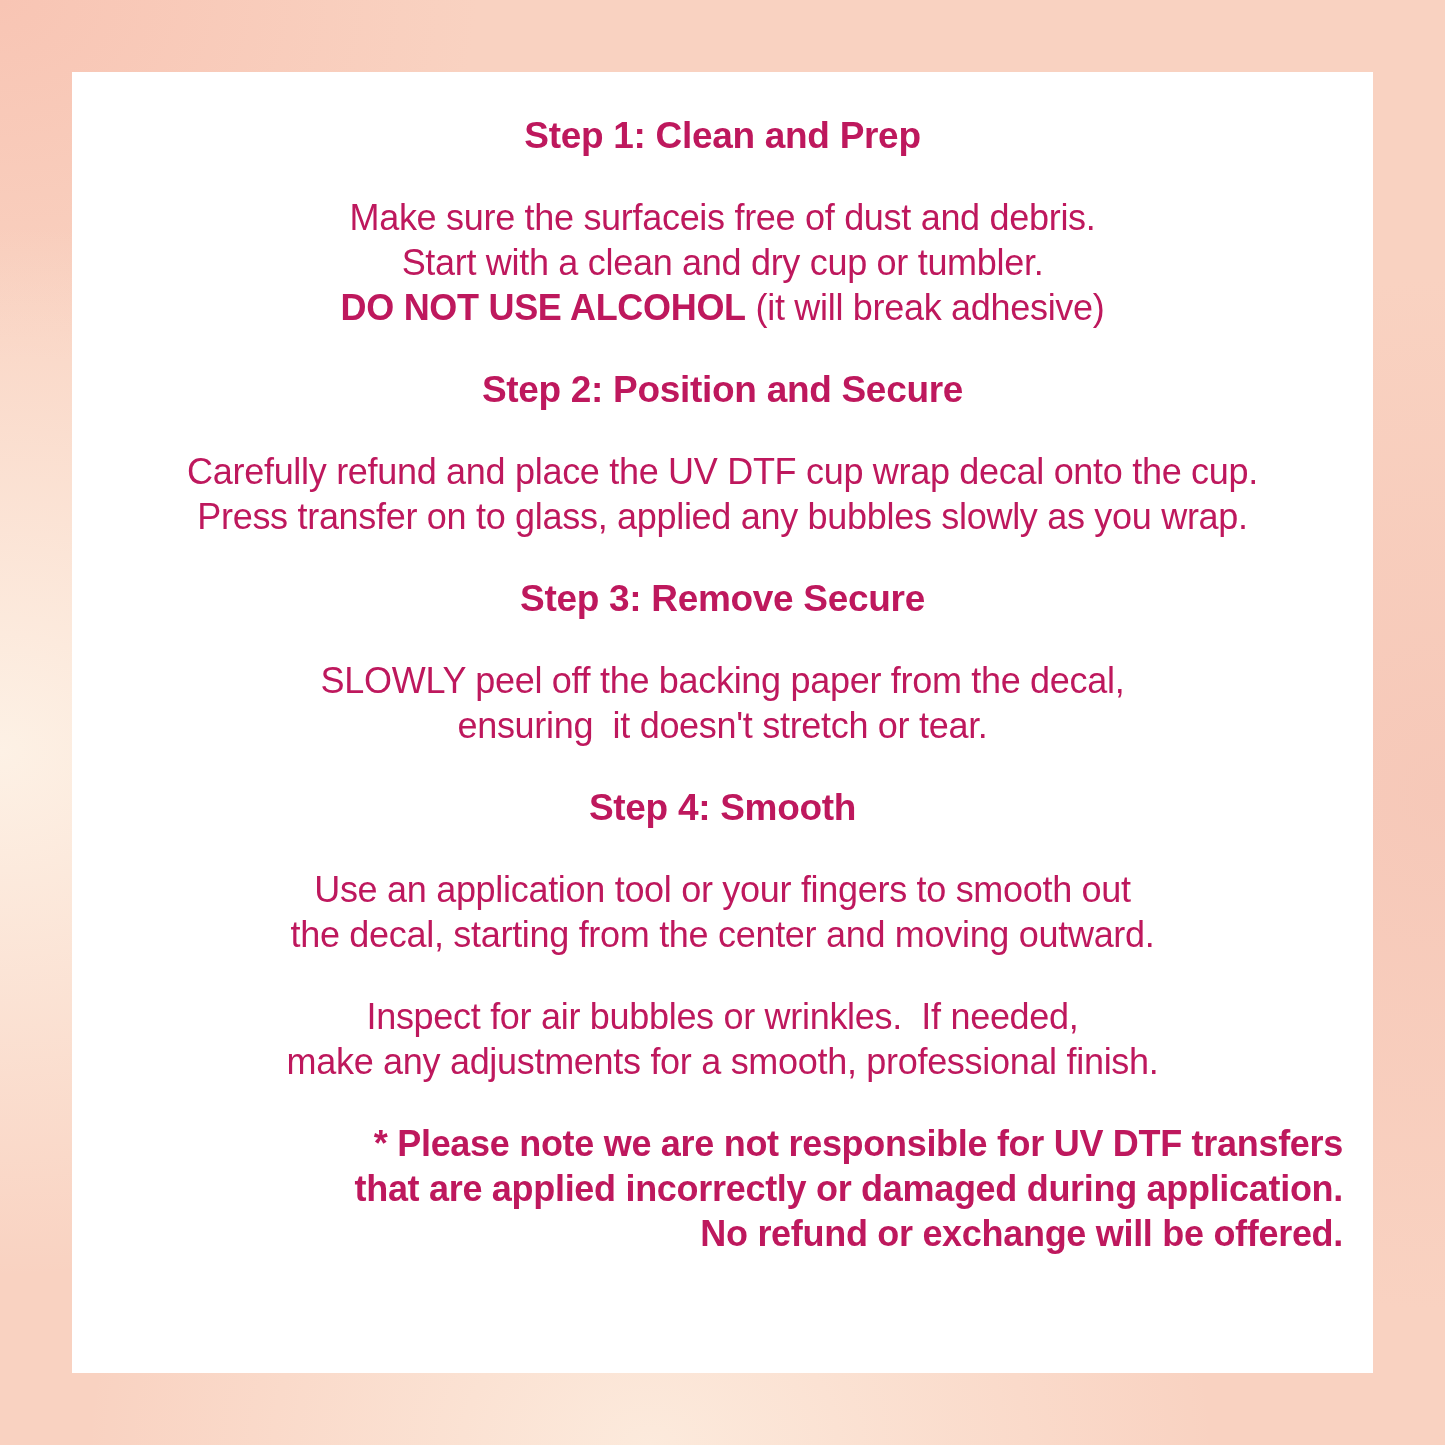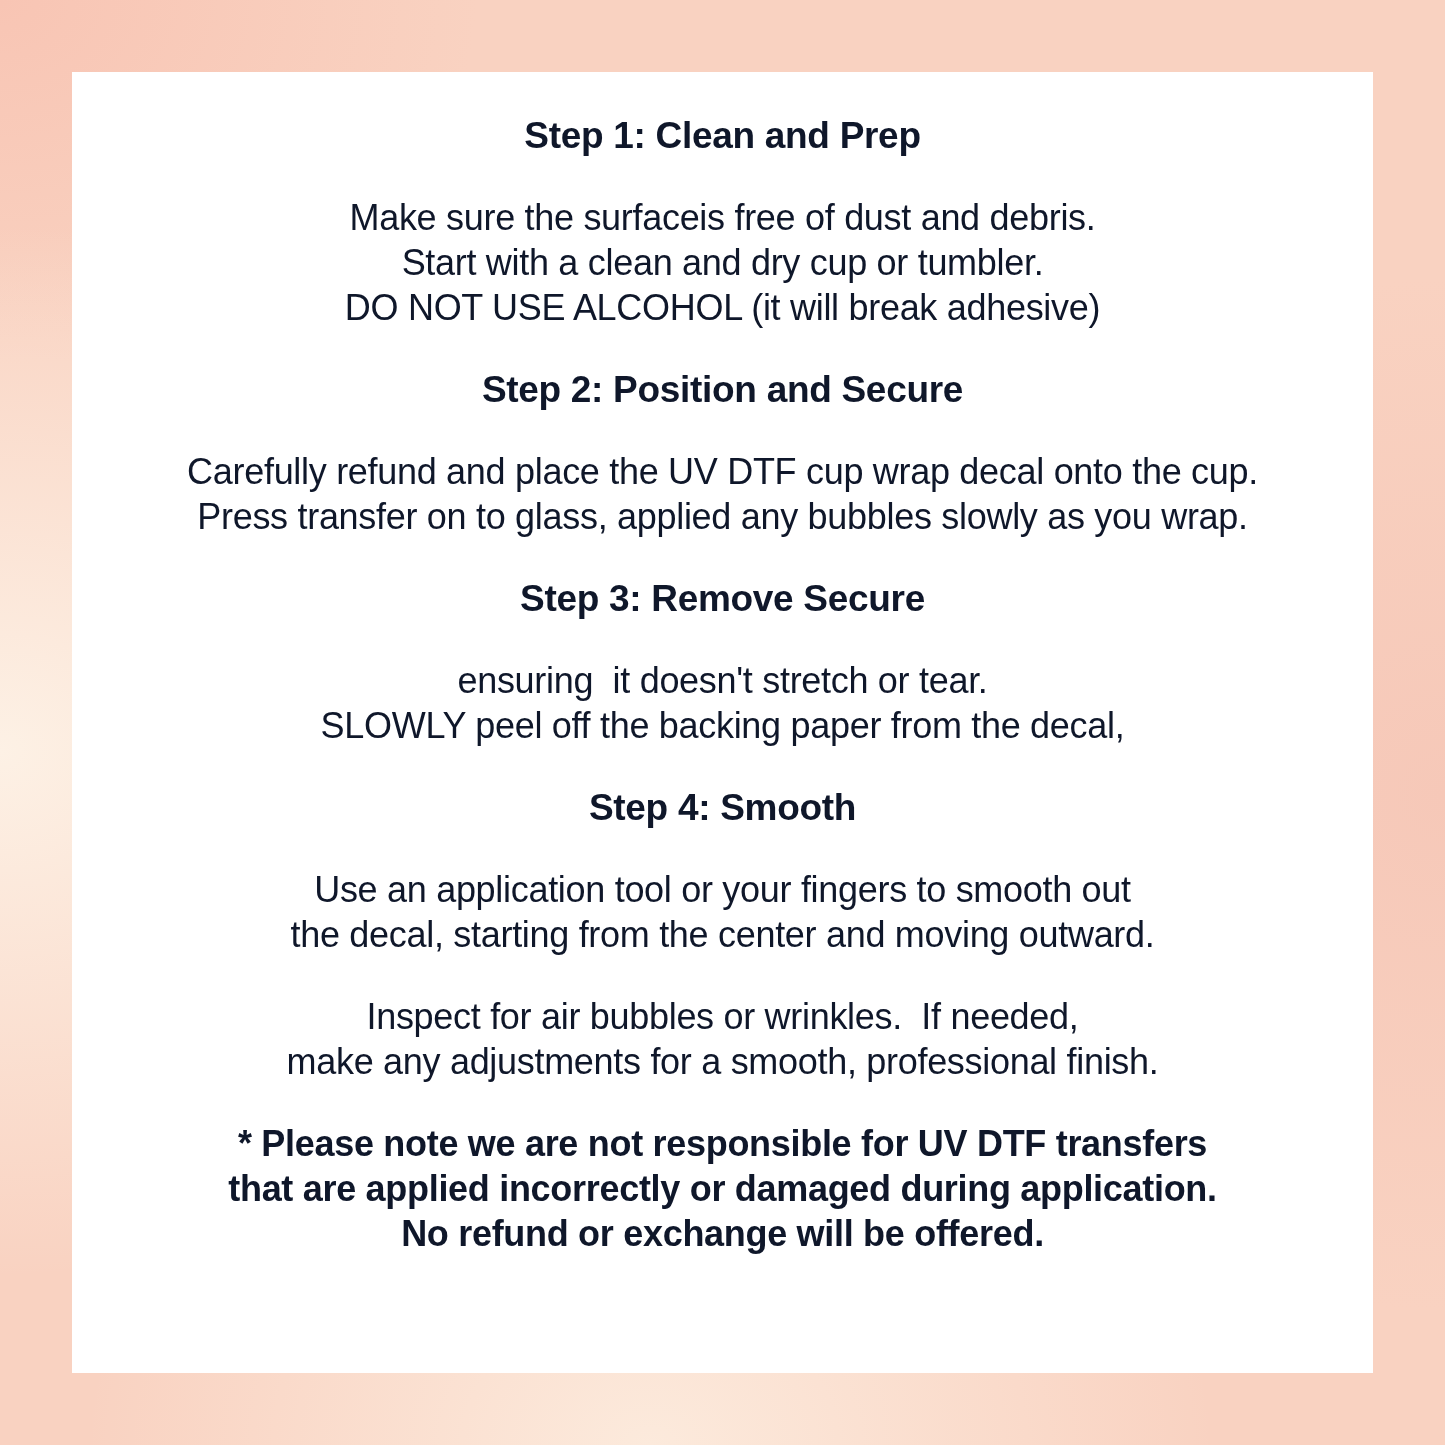--- a/index.html
+++ b/index.html
@@ -19,40 +19,40 @@
   .panel {
     position: absolute;
     inset: 72px;
     background: #ffffff;
   }
   .content {
     box-sizing: border-box;
     height: 100%;
     padding: 41px 30px 0;
     text-align: center;
-    color: #0f172a;
+    color: #be185d;
     font-size: 36px;
     line-height: 45px;
     letter-spacing: -0.3px;
   }
   .step-heading {
     font-size: 37px;
     font-weight: 800;
     line-height: 45px;
     margin: 0 0 37px;
   }
   .step-body {
     margin: 0 0 37px;
   }
   .line {
     display: block;
     white-space: pre-wrap;
   }
-  .bold { font-weight: 400; text-align: right; }
-  .disclaimer .line { font-weight: 800; }
+  .bold { font-weight: 700; text-align: right; }
+  .disclaimer .line { font-weight: 800; text-align: right; }
 </style>
 </head>
 <body>
 
 <div class="frame">
   <div class="panel">
     <div class="content">
 
       <div>
         <h2 class="step-heading">Step 1: Clean and Prep</h2>
@@ -67,22 +67,22 @@
         <h2 class="step-heading">Step 2: Position and Secure</h2>
         <div class="step-body">
           <span class="line">Carefully refund and place the UV DTF cup wrap decal onto the cup.</span>
           <span class="line">Press transfer on to glass, applied any bubbles slowly as you wrap.</span>
         </div>
       </div>
 
       <div>
         <h2 class="step-heading">Step 3: Remove Secure</h2>
         <div class="step-body">
+          <span class="line">SLOWLY peel off the backing paper from the decal,</span>
           <span class="line">ensuring  it doesn't stretch or tear.</span>
-          <span class="line">SLOWLY peel off the backing paper from the decal,</span>
         </div>
       </div>
 
       <div>
         <h2 class="step-heading">Step 4: Smooth</h2>
         <div class="step-body">
           <span class="line">Use an application tool or your fingers to smooth out</span>
           <span class="line">the decal, starting from the center and moving outward.</span>
         </div>
       </div>

